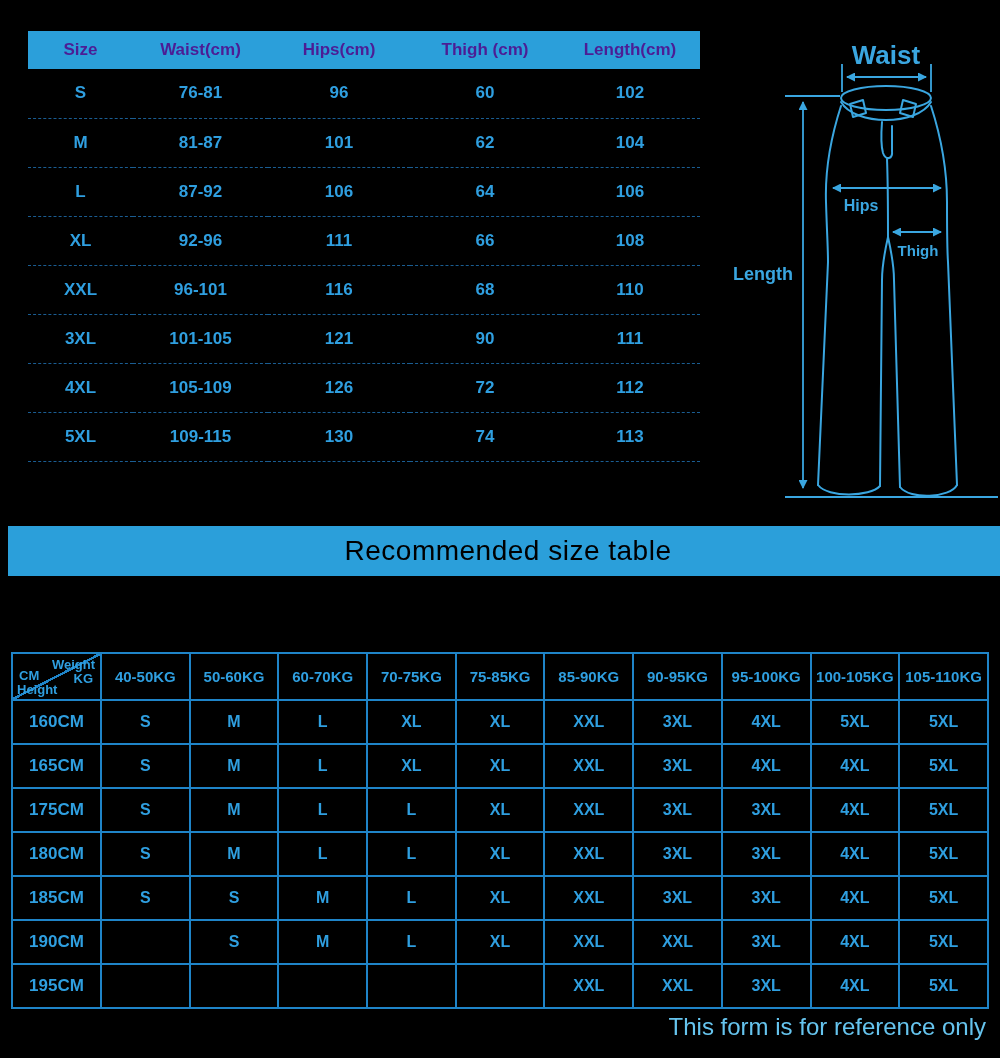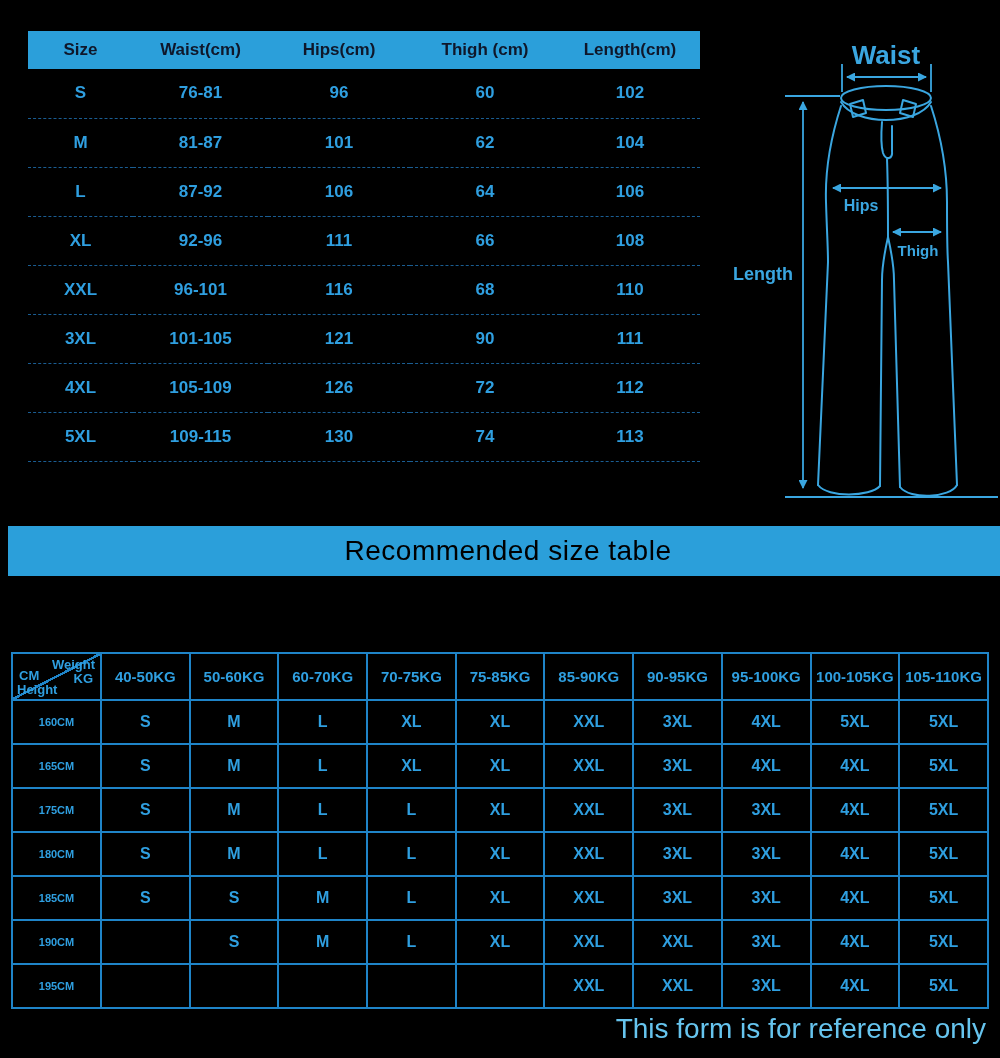--- a/index.html
+++ b/index.html
@@ -21,21 +21,21 @@
     border-collapse: collapse;
     table-layout: fixed;
   }
   .mtable col:nth-child(1){ width:105px; }
   .mtable col:nth-child(2){ width:135px; }
   .mtable col:nth-child(3){ width:142px; }
   .mtable col:nth-child(4){ width:150px; }
   .mtable col:nth-child(5){ width:140px; }
   .mtable thead th {
     background: var(--accent, #2b9fda);
-    color: #0f172a;
+    color: #4c1d95;
     font-weight: bold;
     font-size: 17px;
     height: 38px;
     text-align: center;
   }
   .mtable tbody td {
     color: var(--text-blue, #2f9fe0);
     font-weight: bold;
     font-size: 17px;
     text-align: center;
@@ -72,21 +72,21 @@
     margin-top: 47px;
   }
   .rtable th, .rtable td {
     border: 2px solid var(--grid-blue, #1f84c8);
     text-align: center;
     color: var(--text-blue, #2f9fe0);
     font-weight: bold;
     overflow: hidden;
   }
   .rtable thead th { height: 47px; font-size: 15px; }
-  .rtable tbody th { height: 44px; font-size: 11px; }
+  .rtable tbody th { height: 44px; font-size: 17px; }
   .rtable tbody td { height: 44px; font-size: 16px; }
   .rtable th.corner {
     position: relative;
     background:
       linear-gradient(to bottom right,
         transparent calc(50% - 1.2px),
         var(--grid-blue, #1f84c8) calc(50% - 1.2px),
         var(--grid-blue, #1f84c8) calc(50% + 1.2px),
         transparent calc(50% + 1.2px));
   }
@@ -94,21 +94,21 @@
   .corner-weight { top: 4px; right: 5px; }
   .corner-kg     { top: 18px; right: 7px; }
   .corner-cm     { top: 15px; left: 6px; }
   .corner-height { bottom: 3px; left: 4px; }
 
   
   .footer {
     position: absolute;
     right: 14px; top: 1013px;
     color: var(--footer-blue, #66c4ee);
-    font-size: 28px;
+    font-size: 24px;
   }
 </style>
 </head>
 <body>
 
 <div class="canvas" style="--bg: #000000; --accent: #2b9fda; --text-blue: #2f9fe0; --grid-blue: #1f84c8; --line-dim: #1a5d92; --diagram-blue: #3aa6e0; --footer-blue: #66c4ee;">
 
   <table class="mtable">
     <colgroup>
         <col>

